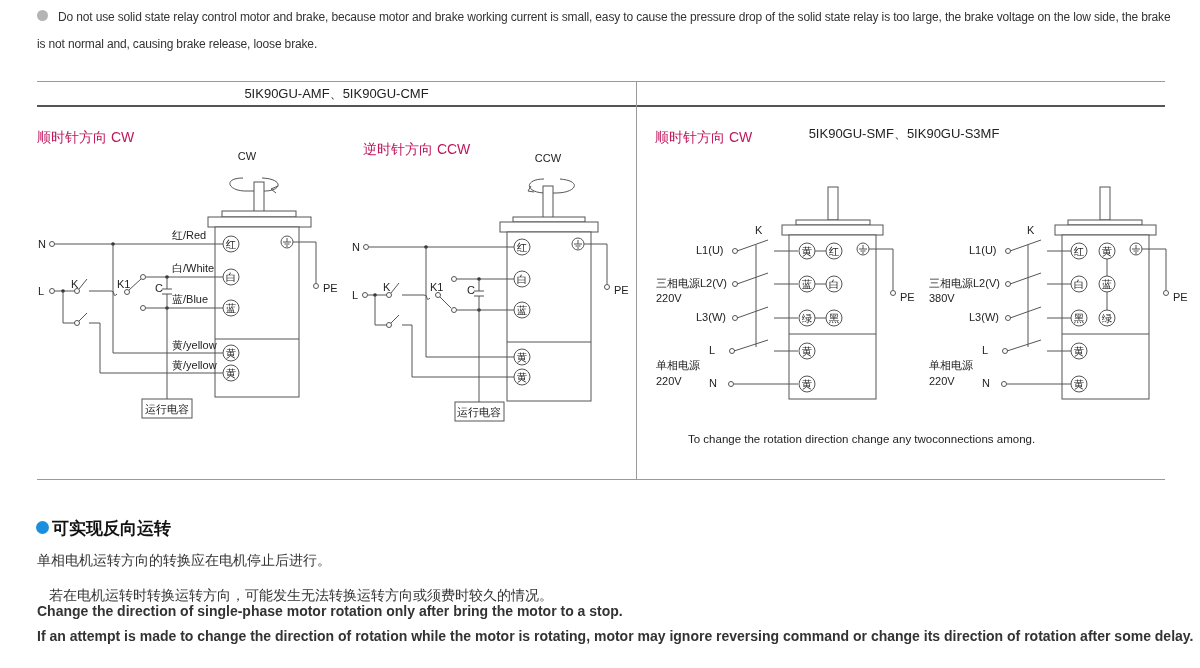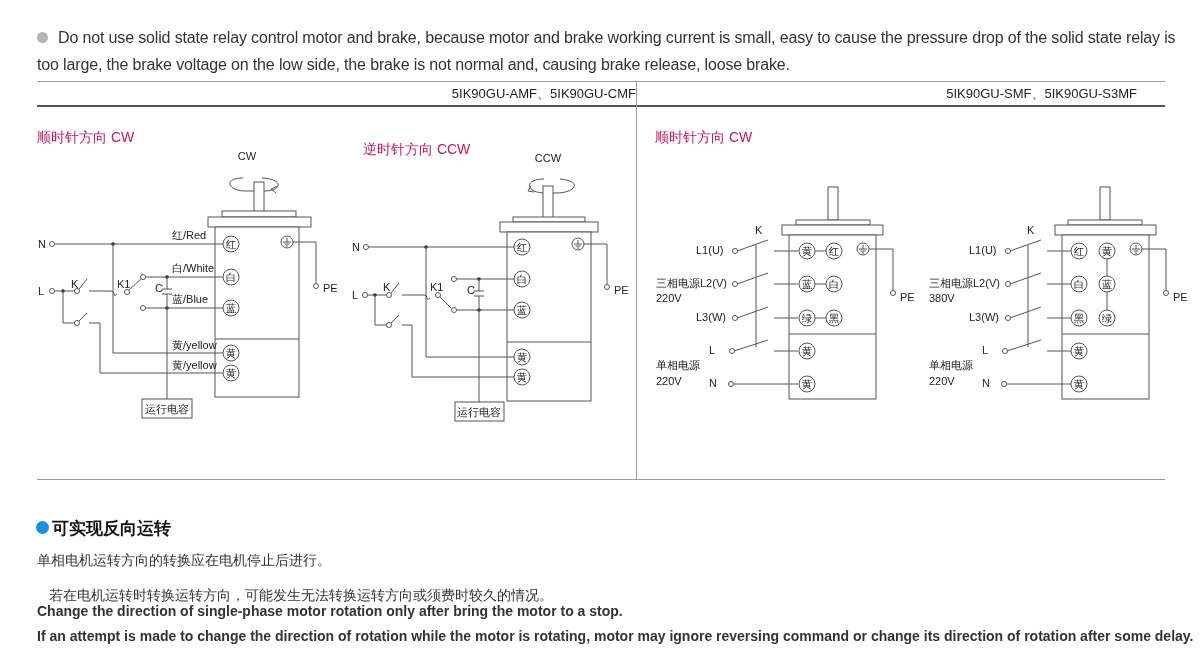--- a/index.html
+++ b/index.html
@@ -1,25 +1,25 @@
 <!DOCTYPE html>
 <html><head>
 <meta charset="utf-8">
 <style>
   html, body { margin:0; padding:0; background:#ffffff; }
   body { width:1200px; height:668px; position:relative; overflow:hidden;
          font-family:"Liberation Sans", "DejaVu Sans", sans-serif; color:#222; }
   .abs { position:absolute; }
-  .intro { left:37px; top:24px; width:1140px; font-size:16px; line-height:27px; color:#333; letter-spacing:-0.15px; }
+  .intro { left:37px; top:4px; width:1140px; font-size:12px; line-height:27px; color:#333; letter-spacing:-0.15px; }
   .bullet-grey { display:inline-block; width:11px; height:11px; border-radius:50%; background:#b4b4b4; margin-right:10px; vertical-align:0px; }
   .tbl-top { left:37px; top:81px; width:1128px; height:1px; background:#9a9a9a; }
   .tbl-mid { left:37px; top:105px; width:1128px; height:2px; background:#555; }
   .tbl-bot { left:37px; top:479px; width:1128px; height:1px; background:#9a9a9a; }
   .tbl-div { left:636px; top:81px; width:1px; height:398px; background:#9a9a9a; }
-  .hdr { top:85px; font-size:13px; color:#222; text-align:right; }
+  .hdr { top:85px; font-size:13px; color:#222; text-align:center; }
   .sub { top:129px; font-size:14px; color:#be185d; }
   svg.diag { position:absolute; left:0; top:0; }
   svg text { font-family:"Liberation Sans", "DejaVu Sans", sans-serif; fill:#222; }
   .note3 { left:688px; top:431px; font-size:12.5px; color:#222; line-height:17px; }
   .note3 .en { font-size:11.5px; }
   .note-title { left:36px; top:517px; font-size:17px; font-weight:bold; color:#111; }
   .blue-dot { display:inline-block; width:13px; height:13px; border-radius:50%; background:#1a8fe0; margin-right:3px; vertical-align:0px; }
   .note-line { left:37px; font-size:14px; color:#333; }
 </style>
 </head>
@@ -28,21 +28,21 @@
 <div class="abs intro">
   <span class="bullet-grey"></span><span>Do not use solid state relay control motor and brake, because motor and brake working current is small, easy to cause the pressure drop of the solid state relay is too large, the brake voltage on the low side, the brake is not normal and, causing brake release, loose brake.</span>
 </div>
 
 <div class="abs tbl-top"></div>
 <div class="abs tbl-mid"></div>
 <div class="abs tbl-bot"></div>
 <div class="abs tbl-div"></div>
 
 <div class="abs hdr" style="left:37px;width:599px;">5IK90GU-AMF、5IK90GU-CMF</div>
-<div class="abs hdr" style="left:609px;width:528px;">5IK90GU-SMF、5IK90GU-S3MF</div>
+<div class="abs hdr" style="left:640px;width:528px;margin-top:40px;">5IK90GU-SMF、5IK90GU-S3MF</div>
 
 <div class="abs sub" style="left:37px;">顺时针方向 CW</div>
 <div class="abs sub" style="left:363px;margin-top:12px;">逆时针方向 CCW</div>
 <div class="abs sub" style="left:655px;">顺时针方向 CW</div>
 
 <svg class="diag" width="1200" height="668">
   <defs>
     <style>
       .w { stroke:#555; stroke-width:1; fill:none; }
       .o { stroke:#555; stroke-width:1; fill:#fff; }
@@ -327,20 +327,21 @@
     </g>
     <circle class="o" cx="1136" cy="249" r="6"></circle>
     <path class="w" d="M1136,245 v4 M1132,249 h8 M1133.5,251 h5 M1135,253 h2"></path>
     <path class="w" d="M1142,249 H1166 V290"></path>
     <circle class="o" cx="1166" cy="293" r="2.5"></circle>
     <text class="t" x="1173" y="301">PE</text>
   </g>
 </svg>
 
 <div class="abs note3">
+  <div class="en">To change the rotation direction change any twoconnections among.</div>
 </div>
 
 <div class="abs note-title">
   <span class="blue-dot"></span><span>可实现反向运转</span>
 </div>
 <div class="abs note-line" style="top:552px;">单相电机运转方向的转换应在电机停止后进行。</div>
 <div class="abs note-line" style="top:587px;margin-left:12px;">若在电机运转时转换运转方向，可能发生无法转换运转方向或须费时较久的情况。</div>
 <div class="abs note-line" style="top:603px;font-weight:bold;">Change the direction of single-phase motor rotation only after bring the motor to a stop.</div>
 <div class="abs note-line" style="top:628px;font-weight:bold;">If an attempt is made to change the direction of rotation while the motor is rotating, motor may ignore reversing command or change its direction of rotation after some delay.</div>
 

